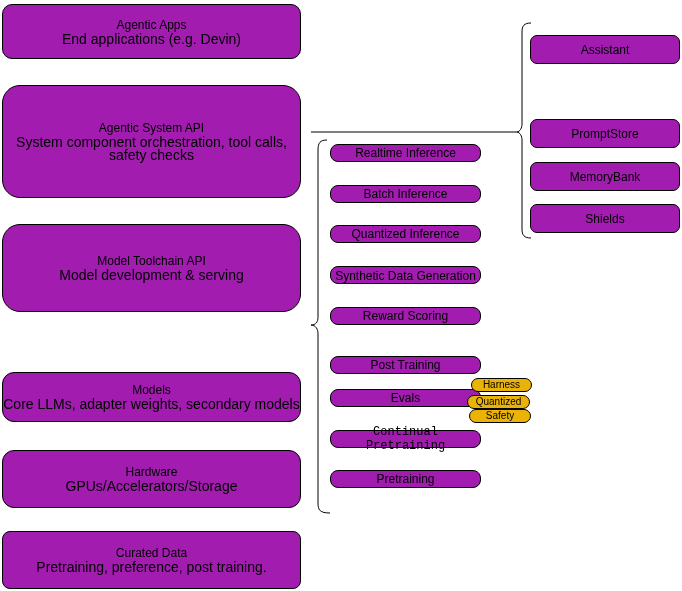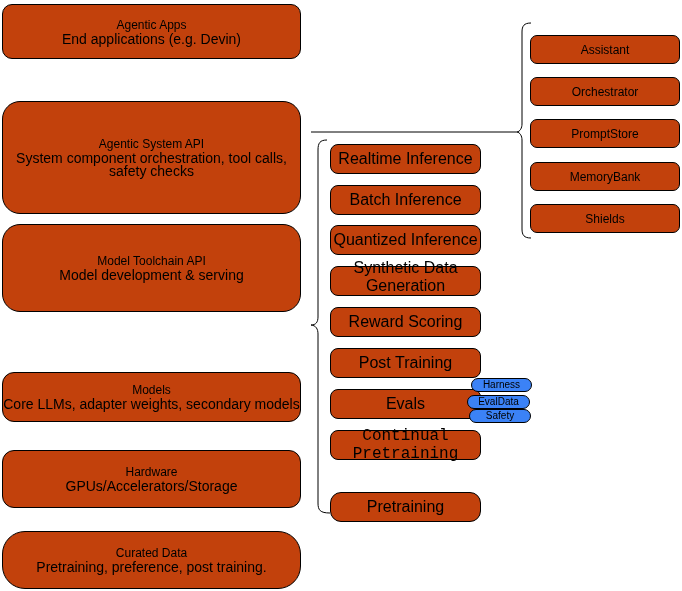--- a/index.html
+++ b/index.html
@@ -7,46 +7,46 @@
     position: relative;
     width: 682px;
     height: 591px;
     background: #ffffff;
     font-family: "Liberation Sans", sans-serif;
     color: #000000;
     overflow: hidden;
   }
   .node {
     position: absolute;
-    background: #c2410c;
+    background: #a21caf;
     border: 1px solid #000000;
     box-sizing: border-box;
     display: flex;
     flex-direction: column;
     align-items: center;
     justify-content: center;
     text-align: center;
   }
   .lbox { left: 2px; width: 299px; }
   .lbox .title { font-size: 12px; line-height: 15px; }
   .lbox .sub   { font-size: 14px; line-height: 13px; }
   .mbox {
-    left: 330px; width: 151px; height: 30px;
-    border-radius: 8px; font-size: 16px;
+    left: 330px; width: 151px; height: 18px;
+    border-radius: 8px; font-size: 12px;
   }
   .rbox {
     left: 530px; width: 150px; height: 29px;
     border-radius: 7px; font-size: 12px;
   }
   .pill {
     position: absolute;
     height: 14px;
     border-radius: 7px;
     border: 1px solid #000000;
-    background: #3b82f6;
+    background: #eab308;
     box-sizing: border-box;
     display: flex;
     align-items: center;
     justify-content: center;
     font-size: 10px;
     line-height: 1;
     z-index: 3;
   }
   .connector-layer {
     position: absolute;
@@ -64,84 +64,81 @@
   <svg class="connector-layer" width="682" height="591" viewBox="0 0 682 591" xmlns="http://www.w3.org/2000/svg">
     <path d="M311,132 L517,132" stroke="#000000" stroke-width="1" fill="none"></path>
     <path d="M327,140 C320,140 318,143 318,150 L318,317 C318,322 316,325 311,325 C316,325.5 318,329 318,334 L318,503 C318,510 320,513 330,513" stroke="#000000" stroke-width="1" fill="none"></path>
     <path d="M531,23 C524,23 522,26 522,32 L522,124 C522,128 520,131.5 517,132 C520,132.5 522,136 522,140 L522,229 C522,235 524,238 531,238" stroke="#000000" stroke-width="1" fill="none"></path>
   </svg>
 
   <div class="node lbox" style="top:4px; height:55px; border-radius:10px;">
     <div class="title">Agentic Apps</div>
     <div class="sub">End applications (e.g. Devin)</div>
   </div>
-  <div class="node lbox" style="top:85px; height:113px; border-radius:18px;margin-top:16px;">
+  <div class="node lbox" style="top:85px; height:113px; border-radius:18px;">
     <div class="title">Agentic System API</div>
     <div class="sub">System component orchestration, tool calls, safety checks</div>
   </div>
   <div class="node lbox" style="top:224px; height:88px; border-radius:18px;">
     <div class="title">Model Toolchain API</div>
     <div class="sub">Model development &amp; serving</div>
   </div>
   <div class="node lbox" style="top:372px; height:50px; border-radius:12px;">
     <div class="title">Models</div>
     <div class="sub">Core LLMs, adapter weights, secondary models</div>
   </div>
   <div class="node lbox" style="top:450px; height:58px; border-radius:12px;">
     <div class="title">Hardware</div>
     <div class="sub">GPUs/Accelerators/Storage</div>
   </div>
-  <div class="node lbox" style="top:531px; height:58px; border-radius:23px;">
+  <div class="node lbox" style="top:531px; height:58px; border-radius:8px;">
     <div class="title">Curated Data</div>
     <div class="sub">Pretraining, preference, post training.</div>
   </div>
 
   <div class="node mbox" style="top:144px;">
     <span>Realtime Inference</span>
   </div>
   <div class="node mbox" style="top:185px;">
     <span>Batch Inference</span>
   </div>
   <div class="node mbox" style="top:225px;">
     <span>Quantized Inference</span>
   </div>
   <div class="node mbox" style="top:266px;justify-content:flex-end;">
     <span>Synthetic Data Generation</span>
   </div>
   <div class="node mbox" style="top:307px;">
     <span>Reward Scoring</span>
   </div>
-  <div class="node mbox" style="top:348px;">
+  <div class="node mbox" style="top:356px;">
     <span>Post Training</span>
   </div>
   <div class="node mbox" style="top:389px;">
     <span>Evals</span>
   </div>
   <div class="node mbox" style="top:430px;font-family:Liberation Mono, monospace;">
     <span>Continual Pretraining</span>
   </div>
-  <div class="node mbox" style="top:492px;border-radius:11px;">
+  <div class="node mbox" style="top:470px;">
     <span>Pretraining</span>
   </div>
 
   <div class="pill" style="left:471px; top:378px; width:61px;">
     <span>Harness</span>
   </div>
   <div class="pill" style="left:467px; top:395px; width:63px;">
-    <span>EvalData</span>
+    <span>Quantized</span>
   </div>
   <div class="pill" style="left:469px; top:409px; width:62px;">
     <span>Safety</span>
   </div>
 
   <div class="node rbox" style="top:35px;">
     <span>Assistant</span>
-  </div>
-  <div class="node rbox" style="top:77px;">
-    <span>Orchestrator</span>
   </div>
   <div class="node rbox" style="top:119px;">
     <span>PromptStore</span>
   </div>
   <div class="node rbox" style="top:162px;justify-content:center;">
     <span>MemoryBank</span>
   </div>
   <div class="node rbox" style="top:204px;text-align:right;">
     <span>Shields</span>
   </div>

